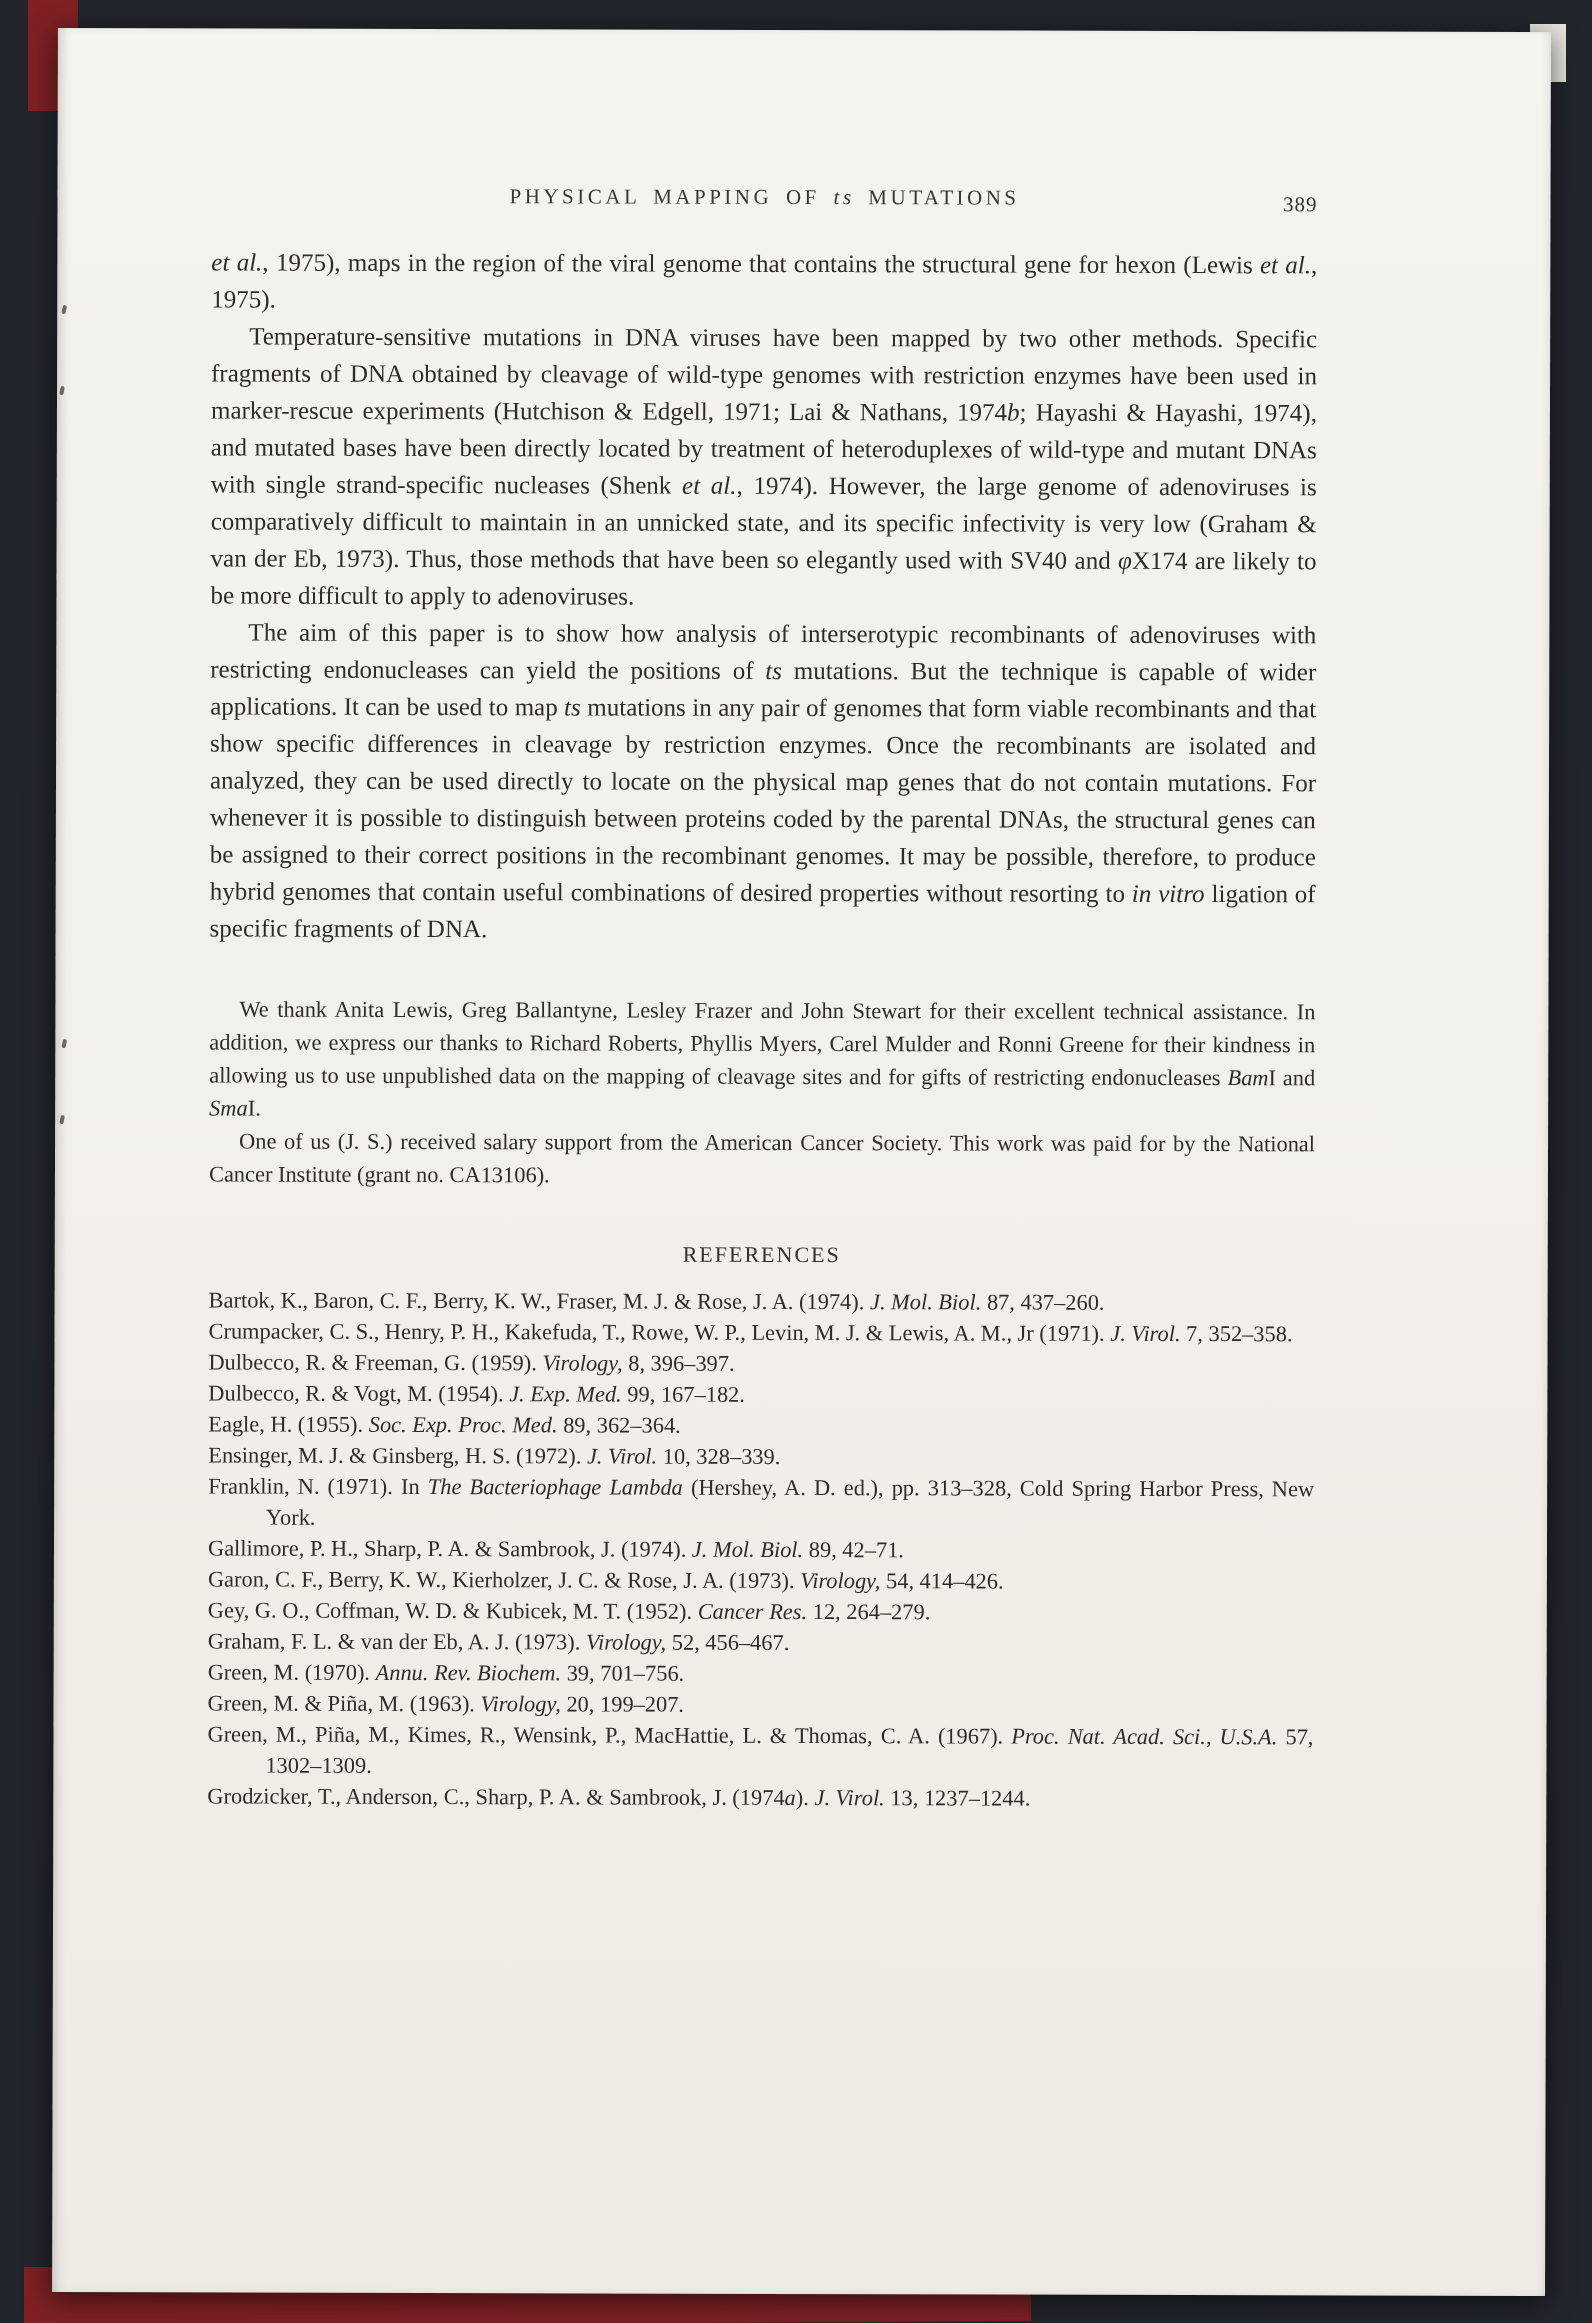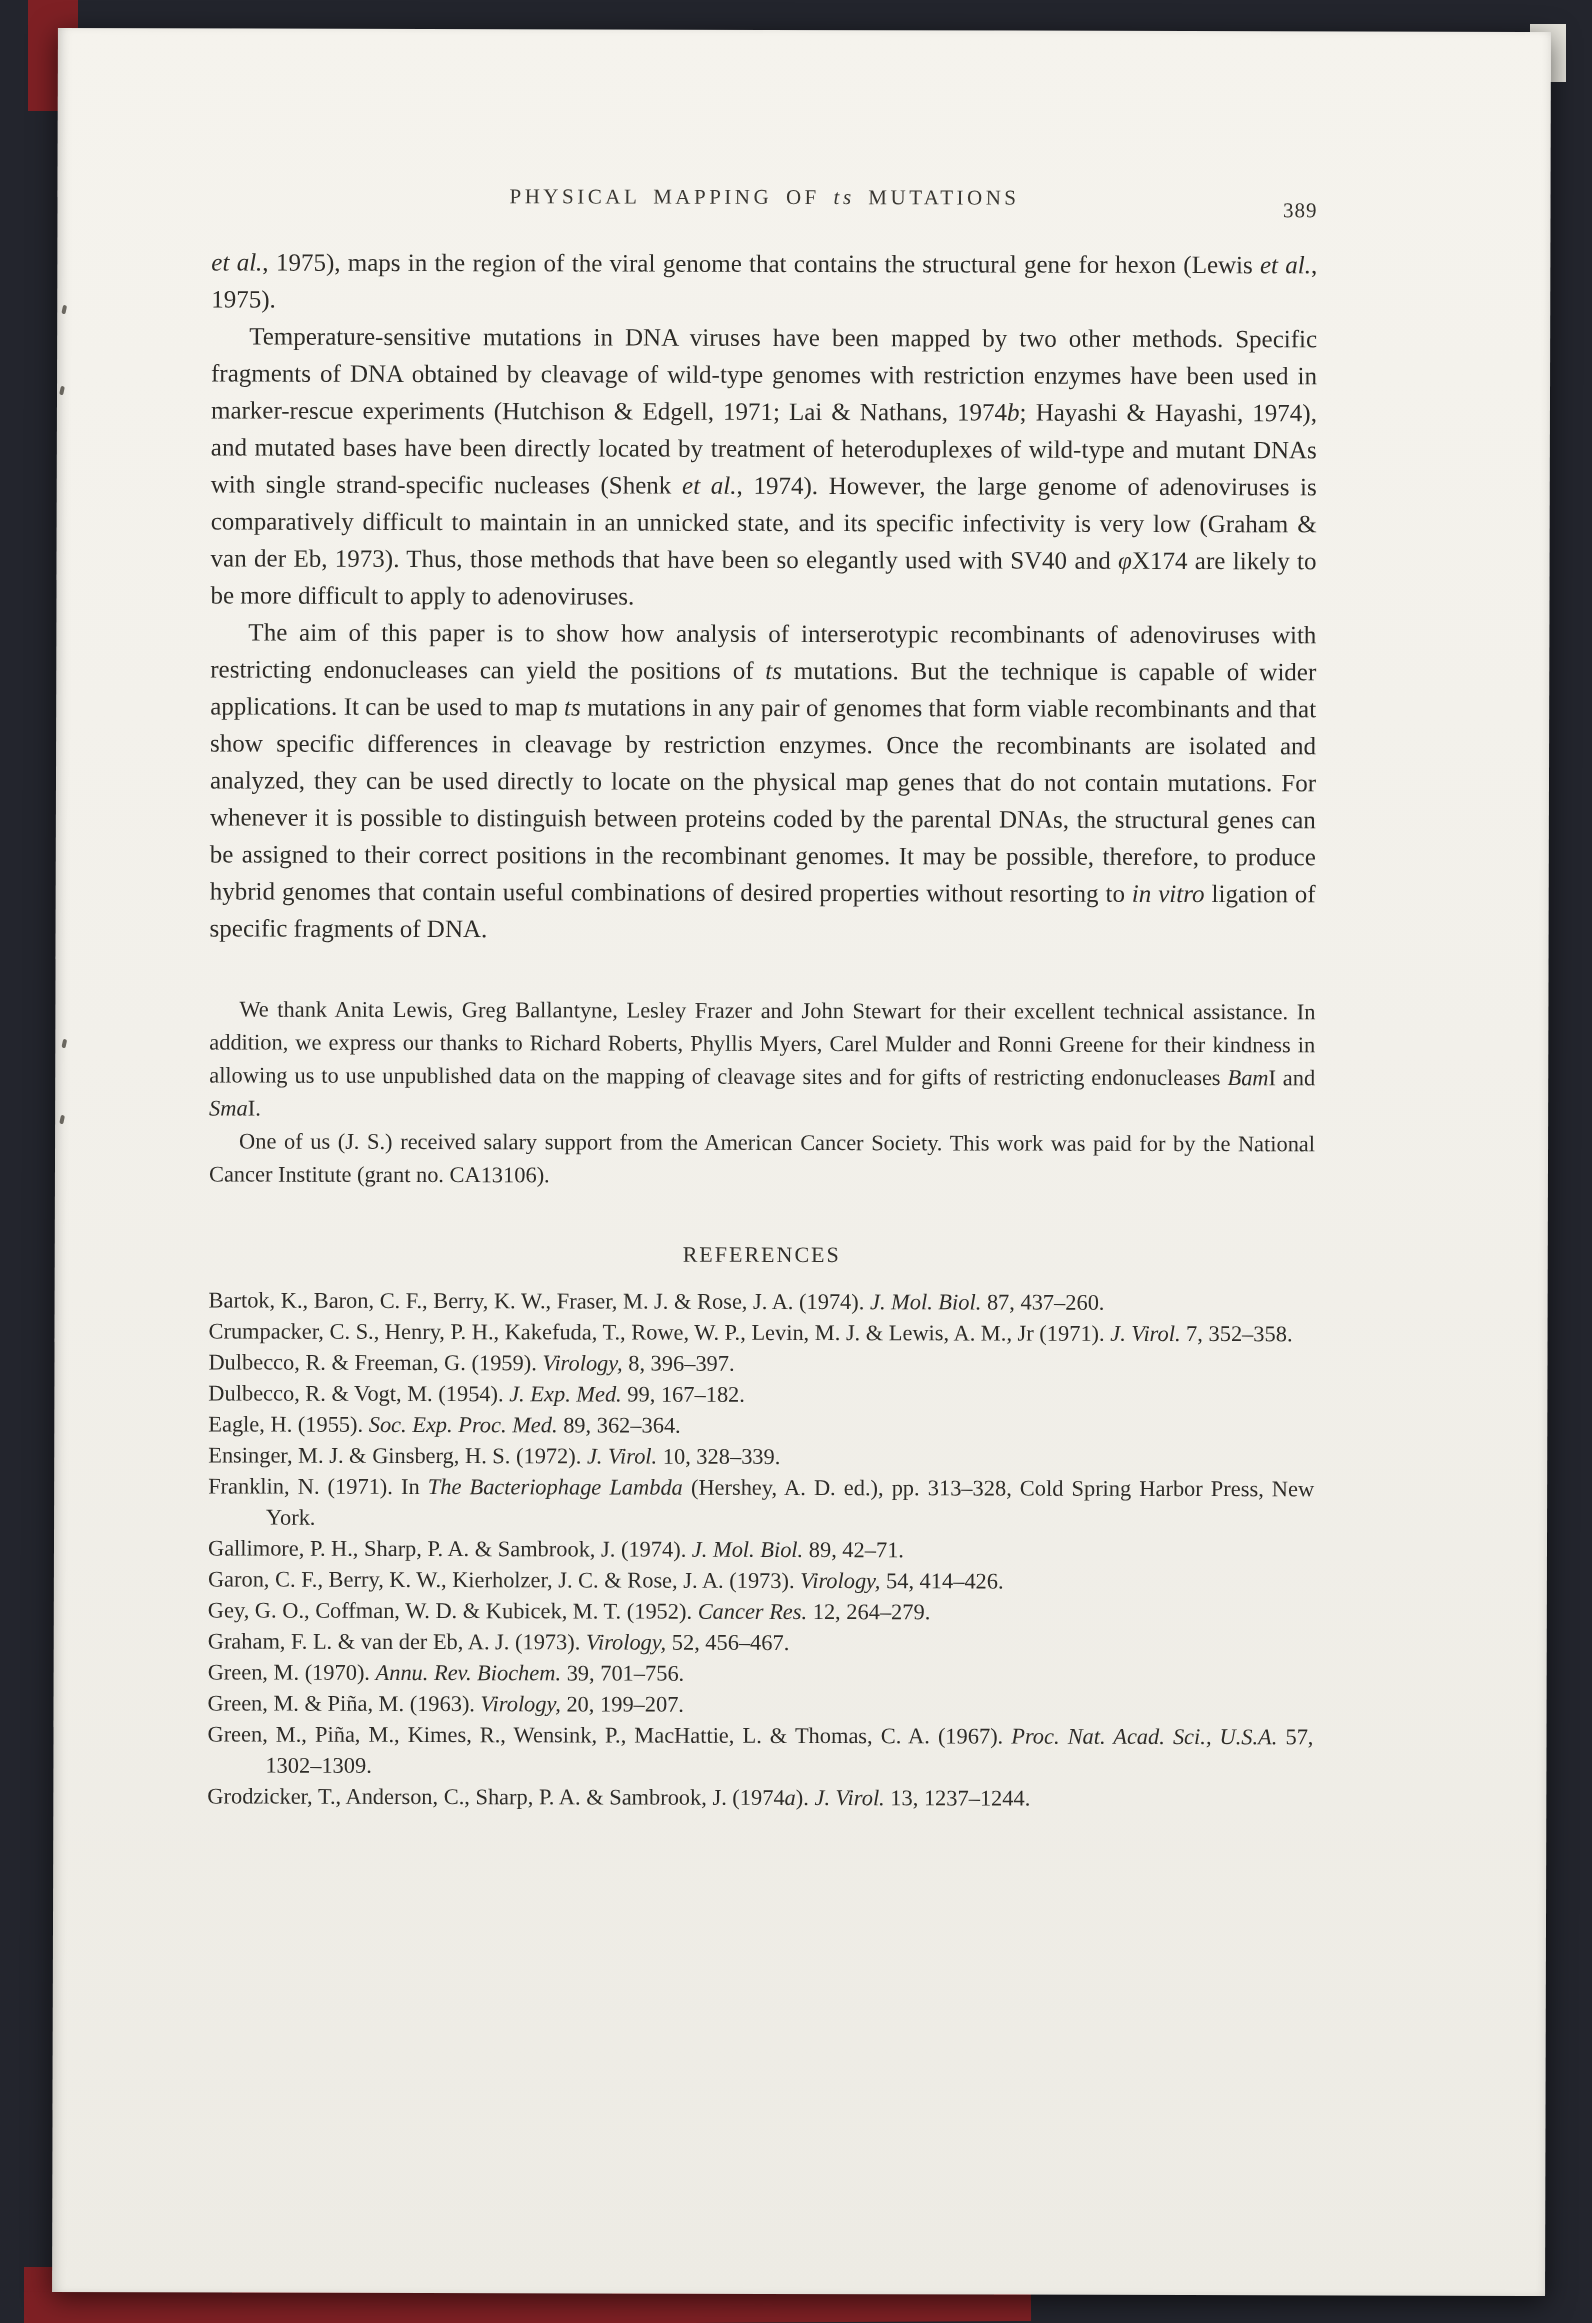--- a/index.html
+++ b/index.html
@@ -34,21 +34,21 @@
   .s1{left:5px;top:277px;}
   .s2{left:3px;top:358px;}
   .s3{left:7px;top:1011px;}
   .s4{left:5px;top:1087px;}
   .content{position:absolute;left:154px;top:155px;width:1106px;}
   .running-head{
     position:relative;text-align:center;
     font-size:21px;letter-spacing:3.5px;word-spacing:5px;color:#3a3833;
     height:28px;
   }
-  .page-number{position:absolute;right:0;top:12px;letter-spacing:1px;font-size:21px;color:#33312c;margin-left:27px;}
+  .page-number{position:absolute;right:0;top:6px;letter-spacing:1px;font-size:21px;color:#33312c;margin-left:27px;}
   .body-text{margin-top:32px;font-size:25px;line-height:37px;text-align:justify;}
   .body-text p{margin:0;}
   .body-text p + p{text-indent:38px;}
   .ack{margin-top:46px;font-size:22.4px;line-height:33px;text-align:justify;}
   .ack p{margin:0;text-indent:30px;}
   .refs-heading{margin-top:50px;text-align:center;font-size:22px;letter-spacing:2px;color:#33312c;}
   .refs{margin-top:18px;font-size:22.4px;line-height:31px;}
   .refs p{margin:0;padding-left:58px;text-indent:-58px;text-align:justify;}
   .it{font-style:italic;}
   .bd{font-weight:normal;}

